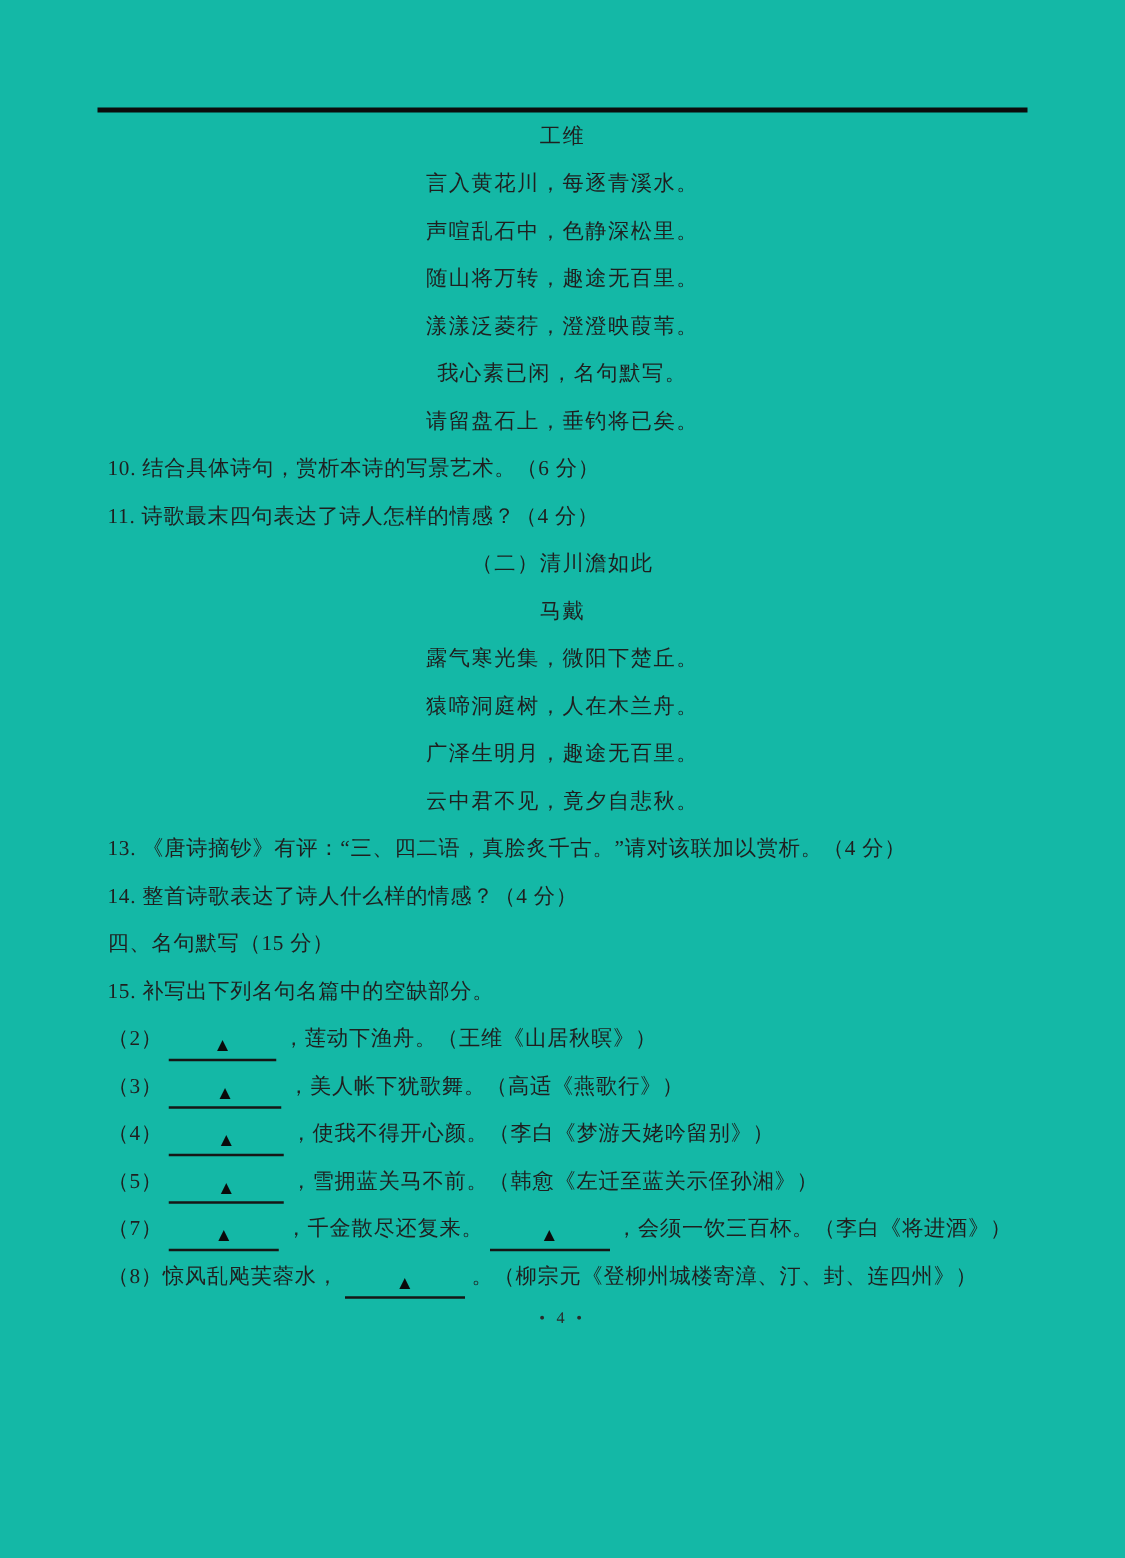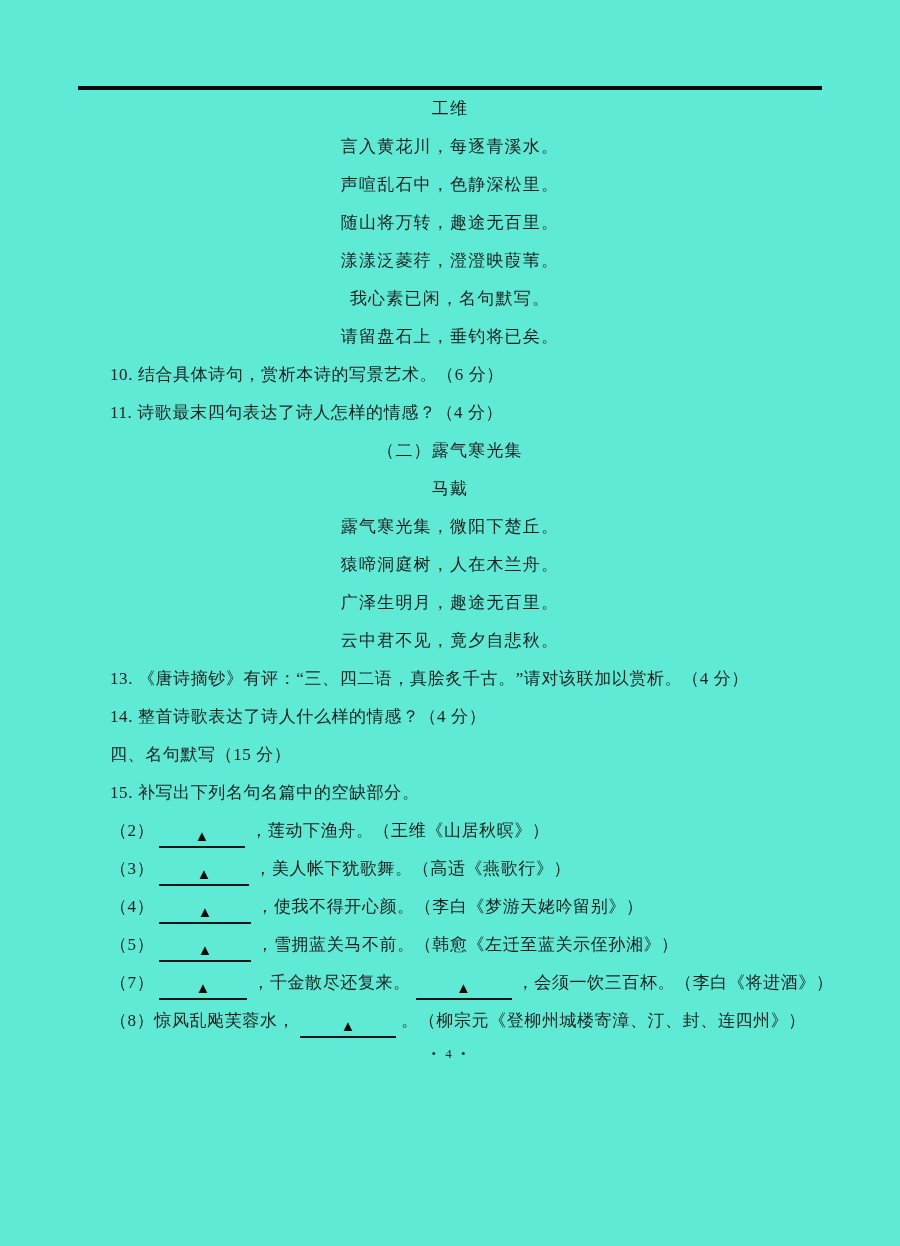--- a/index.html
+++ b/index.html
@@ -4,21 +4,21 @@
 <style>
   html, body {
     margin: 0;
     padding: 0;
     background: #ffffff;
   }
   .page {
     position: relative;
     width: 900px;
     height: 1246px;
-    background: #5eead4;
+    background: #14b8a6;
     overflow: hidden;
     font-family: "Liberation Serif", "DejaVu Serif", serif;
     color: #1f1f1f;
   }
   .top-rule {
     position: absolute;
     top: 86px;
     left: 78px;
     width: 744px;
     height: 4px;
@@ -30,21 +30,21 @@
     left: 0;
     width: 900px;
   }
   .line {
     height: 38px;
     line-height: 38px;
     font-size: 17px;
     white-space: nowrap;
     letter-spacing: 0.6px;
   }
-  .left   { padding-left: 110px; }
+  .left   { padding-left: 86px; }
   .center { text-align: center; letter-spacing: 1.2px; }
   .blank {
     display: inline-block;
     border-bottom: 2px solid #161616;
     text-align: center;
     font-size: 15px;
     line-height: 20px;
     vertical-align: -5px;
     margin: 0 5px;
     color: #0a0a0a;
@@ -75,21 +75,21 @@
         <div class="line center">漾漾泛菱荇，澄澄映葭苇。</div>
         <div class="line center">我心素已闲，名句默写。</div>
         <div class="line center">请留盘石上，垂钓将已矣。</div>
       </div>
 
     <div id="poem1-questions">
         <div class="line left">10. 结合具体诗句，赏析本诗的写景艺术。（6 分）</div>
         <div class="line left">11. 诗歌最末四句表达了诗人怎样的情感？（4 分）</div>
       </div>
 
-    <div class="line center">（二）露气寒光集</div>
+    <div class="line center">（二）清川澹如此</div>
     <div class="line center">马戴</div>
 
     <div id="poem2-body">
         <div class="line center">露气寒光集，微阳下楚丘。</div>
         <div class="line center">猿啼洞庭树，人在木兰舟。</div>
         <div class="line center">广泽生明月，趣途无百里。</div>
         <div class="line center">云中君不见，竟夕自悲秋。</div>
       </div>
 
     <div id="poem2-questions">

